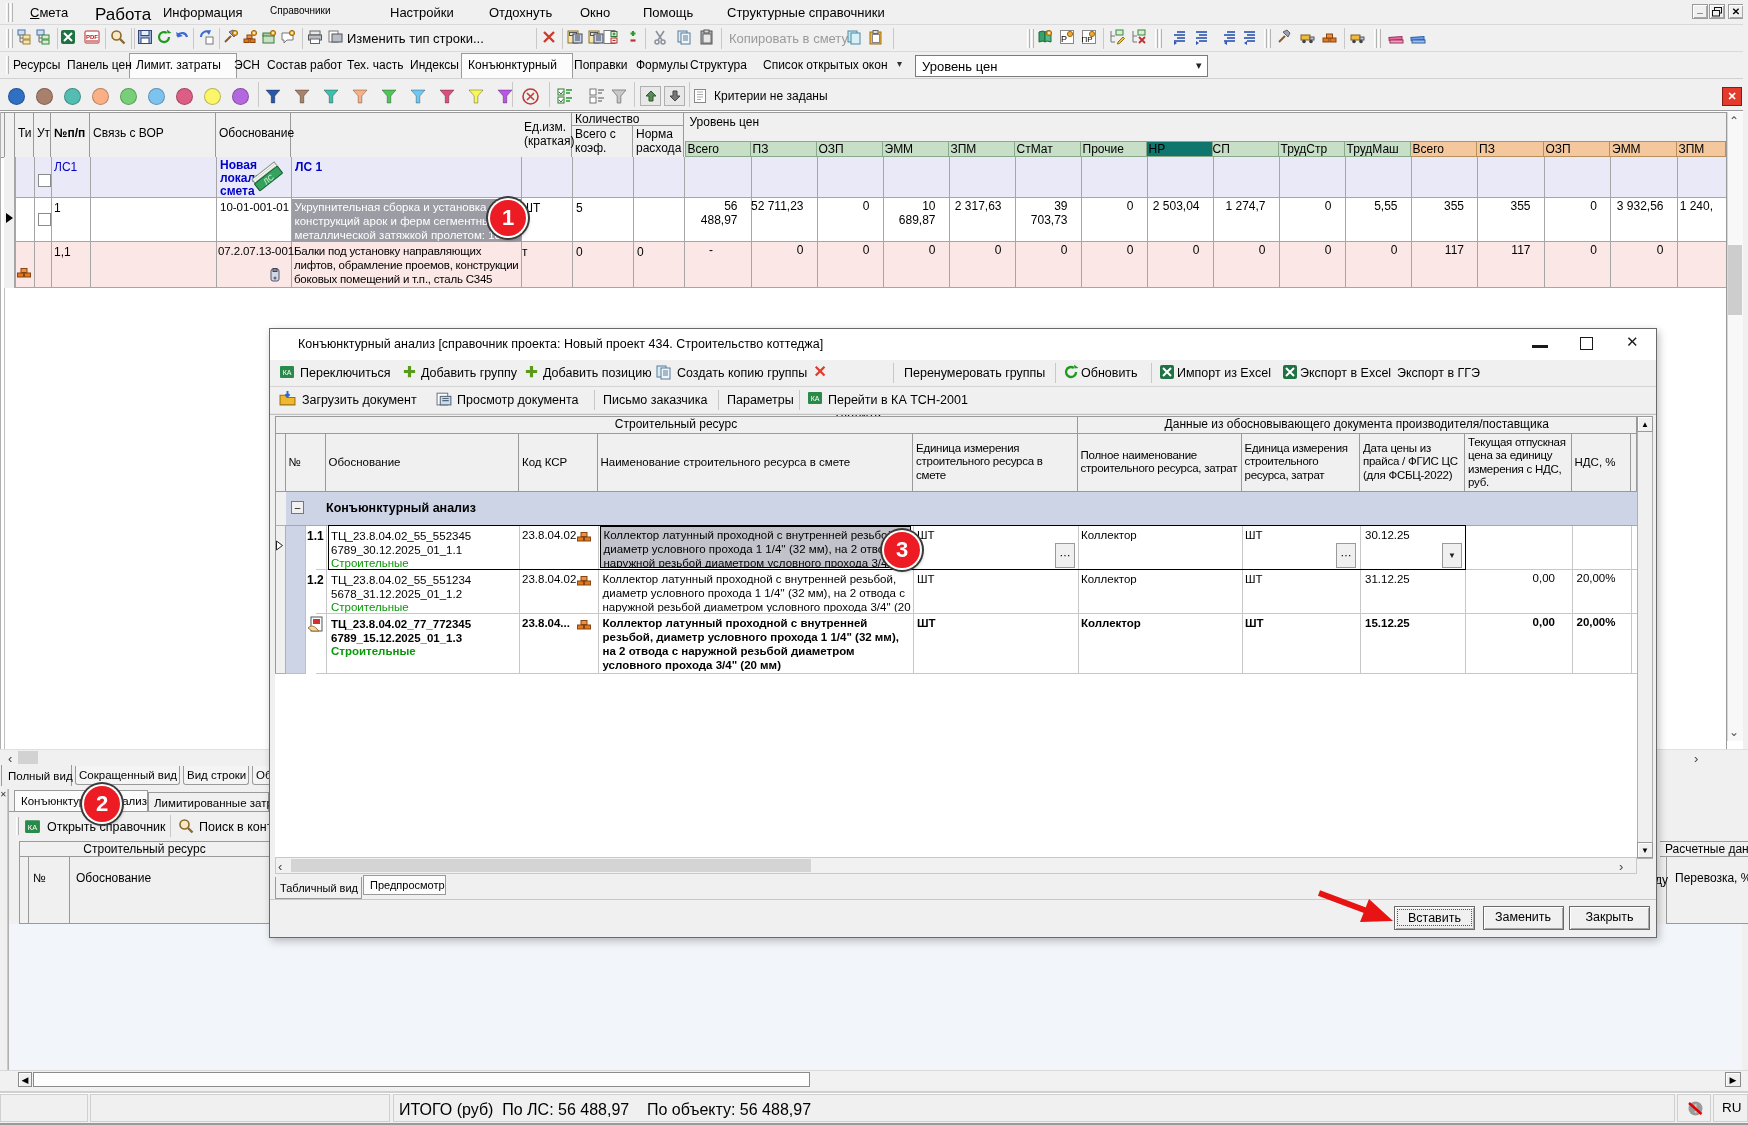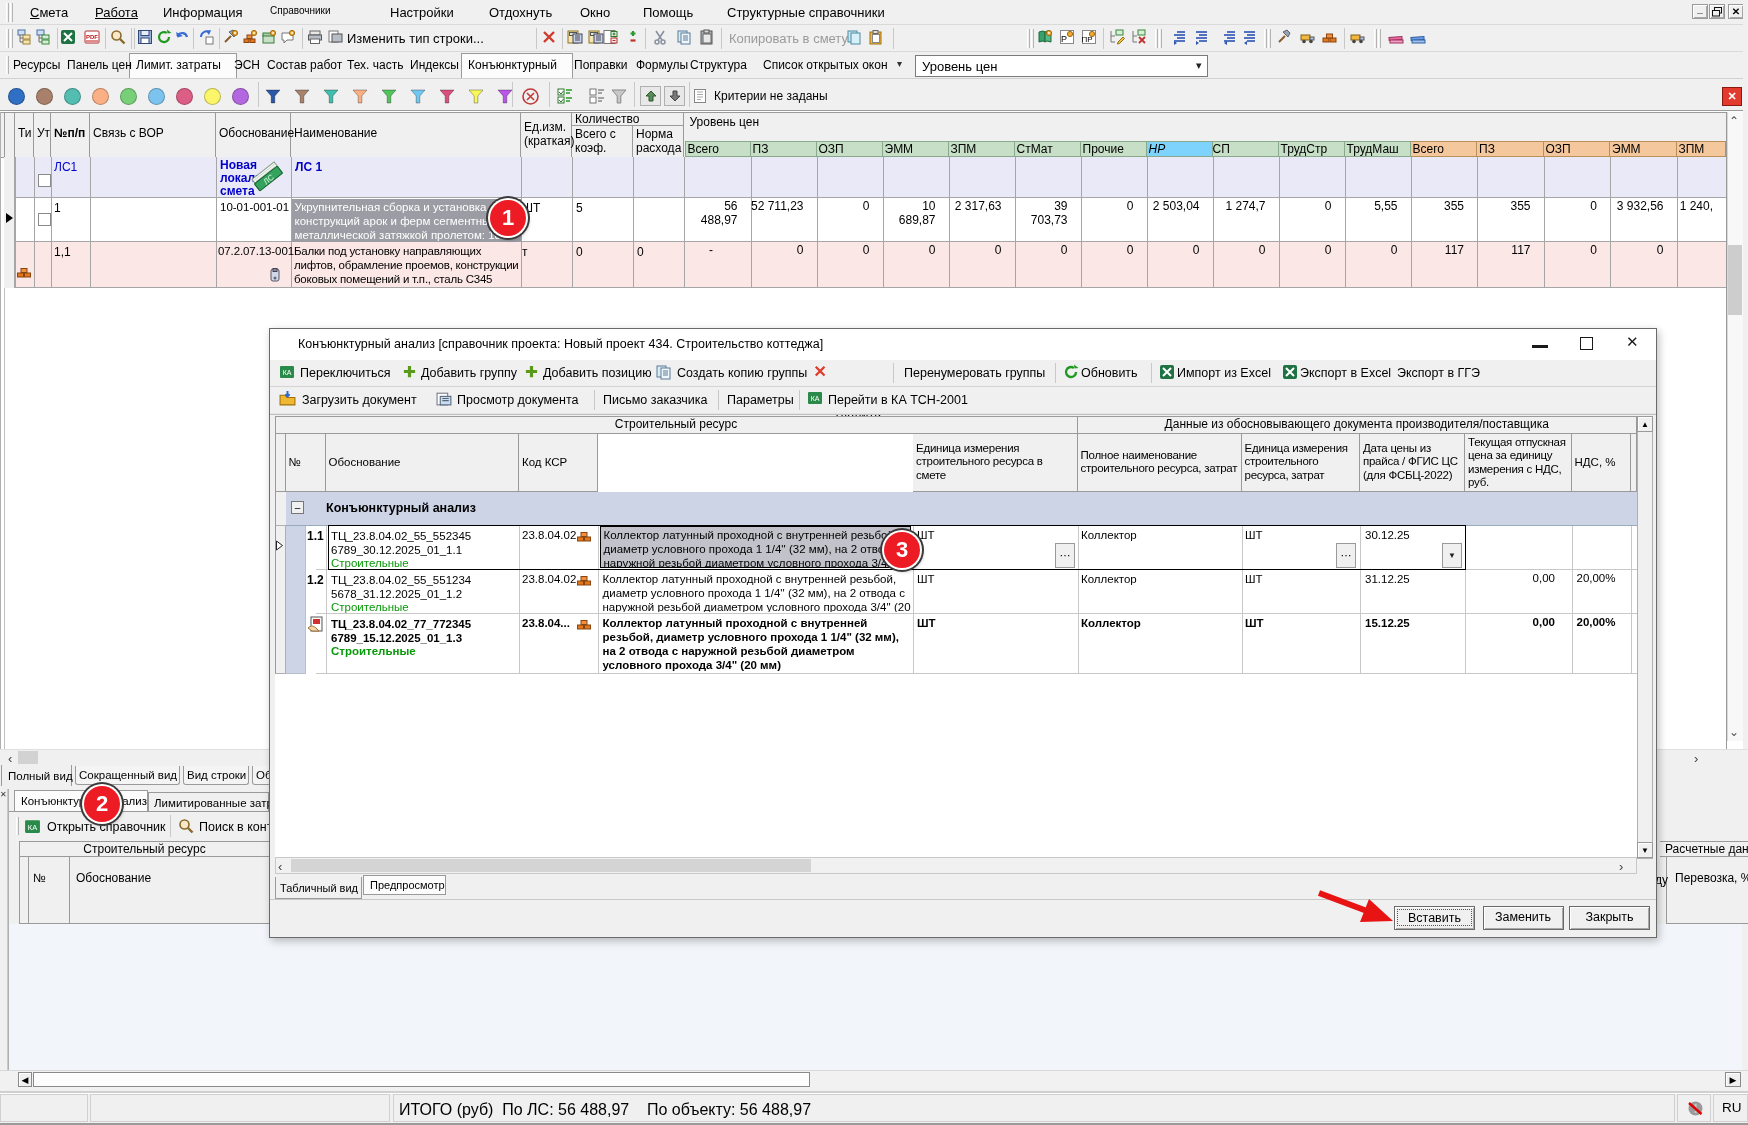--- a/index.html
+++ b/index.html
@@ -7,21 +7,21 @@
 div{box-sizing:border-box;}
 .r{text-align:right;padding-right:12px;}
 .sep{position:absolute;width:1px;background:#c8c8c8;}
 .grip{position:absolute;width:3px;border-left:1px solid #fff;border-right:1px solid #b4b4b4;}
 </style></head><body>
 <div style="position:relative;width:1748px;height:1125px;">
 <div style="position:absolute;left:0px;top:0px;width:1748px;height:25px;background:#f0f0f0;border-bottom:1px solid #d9d9d9;"></div>
 <div class="grip" style="left:6px;top:3px;height:19px;"></div>
 <div class="grip" style="left:10px;top:3px;height:19px;"></div>
 <div style="position:absolute;left:30px;top:5px;white-space:nowrap;font-size:13px;"><span style="text-decoration:underline">С</span>мета</div>
-<div style="position:absolute;left:95px;top:5px;white-space:nowrap;font-size:13px;text-decoration:underline;">Работа</div>
+<div style="position:absolute;left:95px;top:5px;white-space:nowrap;font-size:17px;">Работа</div>
 <div style="position:absolute;left:163px;top:5px;white-space:nowrap;font-size:13px;">Информация</div>
 <div style="position:absolute;left:270px;top:5px;white-space:nowrap;font-size:10px;">Справочники</div>
 <div style="position:absolute;left:390px;top:5px;white-space:nowrap;font-size:13px;">Настройки</div>
 <div style="position:absolute;left:489px;top:5px;white-space:nowrap;font-size:13px;">Отдохнуть</div>
 <div style="position:absolute;left:580px;top:5px;white-space:nowrap;font-size:13px;">Окно</div>
 <div style="position:absolute;left:643px;top:5px;white-space:nowrap;font-size:13px;">Помощь</div>
 <div style="position:absolute;left:727px;top:5px;white-space:nowrap;font-size:13px;">Структурные справочники</div>
 <div style="position:absolute;left:1692px;top:4px;width:16px;height:15px;background:#f0f0f0;border:1px solid #9a9a9a;box-shadow:inset 1px 1px 0 #ffffff, inset -1px -1px 0 #a8a8a8;text-align:center;font-weight:bold;font-size:10px;line-height:13px;"><span style="position:relative;top:-3px;">_</span></div>
 <div style="position:absolute;left:1709px;top:4px;width:16px;height:15px;background:#f0f0f0;border:1px solid #9a9a9a;box-shadow:inset 1px 1px 0 #ffffff, inset -1px -1px 0 #a8a8a8;"><svg width="14" height="13" viewBox="0 0 14 13">
         <rect x="4.5" y="2.5" width="7" height="5.5" fill="none" stroke="#111"></rect>
@@ -372,23 +372,20 @@
     </div>
 <div style="position:absolute;left:51px;top:112px;width:39px;height:45px;border-right:1px solid #9a9a9a;">
       <div style="padding:14px 3px 0;font-size:12px;line-height:14px;font-weight:bold;">№п/п</div>
     </div>
 <div style="position:absolute;left:90px;top:112px;width:126px;height:45px;border-right:1px solid #9a9a9a;">
       <div style="padding:14px 3px 0;font-size:12px;line-height:14px;">Связь с ВОР</div>
     </div>
 <div style="position:absolute;left:216px;top:112px;width:75px;height:45px;border-right:1px solid #9a9a9a;">
       <div style="padding:14px 3px 0;font-size:12px;line-height:14px;">Обоснование</div>
     </div>
-<div style="position:absolute;left:291px;top:112px;width:230px;height:45px;border-right:1px solid #9a9a9a;">
-      <div style="padding:14px 3px 0;font-size:12px;line-height:14px;">Наименование</div>
-    </div>
 <div style="position:absolute;left:521px;top:112px;width:51px;height:45px;border-right:1px solid #9a9a9a;">
       <div style="padding:8px 3px 0;font-size:12px;line-height:14px;">Ед.изм.<br>(краткая)</div>
     </div>
 <div style="position:absolute;left:572px;top:112px;width:112px;height:14px;border-right:1px solid #9a9a9a;border-bottom:1px solid #9a9a9a;">
       <div style="padding:0px 3px;font-size:12px;">Количество</div>
     </div>
 <div style="position:absolute;left:572px;top:126px;width:61px;height:31px;border-right:1px solid #9a9a9a;">
       <div style="padding:1px 3px;font-size:12px;">Всего с<br>коэф.</div>
     </div>
 <div style="position:absolute;left:633px;top:126px;width:51px;height:31px;border-right:1px solid #9a9a9a;">
@@ -411,21 +408,21 @@
     </div>
 <div style="position:absolute;left:948.5px;top:141px;width:66px;height:16px;background:#c6dfc6;border:1px solid #8aa88a;border-right:1px solid #8aa88a;border-left:none;">
       <div style="padding:0px 2px;font-size:12px;">ЗПМ</div>
     </div>
 <div style="position:absolute;left:1014.5px;top:141px;width:66px;height:16px;background:#c6dfc6;border:1px solid #8aa88a;border-right:1px solid #8aa88a;border-left:none;">
       <div style="padding:0px 2px;font-size:12px;">СтМат</div>
     </div>
 <div style="position:absolute;left:1080.5px;top:141px;width:66px;height:16px;background:#c6dfc6;border:1px solid #8aa88a;border-right:1px solid #8aa88a;border-left:none;">
       <div style="padding:0px 2px;font-size:12px;">Прочие</div>
     </div>
-<div style="position:absolute;left:1146.5px;top:141px;width:66px;height:16px;background:#7dd3fc;border:1px solid #8aa88a;border-right:1px solid #8aa88a;border-left:none;font-style:italic;">
+<div style="position:absolute;left:1146.5px;top:141px;width:66px;height:16px;background:#0f766e;border:1px solid #8aa88a;border-right:1px solid #8aa88a;border-left:none;">
       <div style="padding:0px 2px;font-size:12px;">НР</div>
     </div>
 <div style="position:absolute;left:1212.5px;top:141px;width:66px;height:16px;background:#c6dfc6;border:1px solid #8aa88a;border-right:1px solid #8aa88a;border-left:none;">
       <div style="padding:0px 0;font-size:12px;">СП</div>
     </div>
 <div style="position:absolute;left:1278.5px;top:141px;width:66px;height:16px;background:#c6dfc6;border:1px solid #8aa88a;border-right:1px solid #8aa88a;border-left:none;">
       <div style="padding:0px 2px;font-size:12px;">ТрудСтр</div>
     </div>
 <div style="position:absolute;left:1344.5px;top:141px;width:66px;height:16px;background:#c6dfc6;border:1px solid #8aa88a;border-right:1px solid #8aa88a;border-left:none;">
       <div style="padding:0px 2px;font-size:12px;">ТрудМаш</div>
@@ -782,20 +779,23 @@
     </div>
 <div style="position:absolute;z-index:21;left:285.5px;top:434px;width:40px;height:58px;background:#f0f0f0;border:1px solid #9a9a9a;border-top:none;border-left:none;">
       <div style="padding:22px 3px 0;font-size:11.5px;line-height:13.4px;overflow:hidden;">№</div>
     </div>
 <div style="position:absolute;z-index:21;left:325.5px;top:434px;width:193.5px;height:58px;background:#f0f0f0;border:1px solid #9a9a9a;border-top:none;border-left:none;">
       <div style="padding:22px 3px 0;font-size:11.5px;line-height:13.4px;overflow:hidden;">Обоснование</div>
     </div>
 <div style="position:absolute;z-index:21;left:519px;top:434px;width:78.5px;height:58px;background:#f0f0f0;border:1px solid #9a9a9a;border-top:none;border-left:none;">
       <div style="padding:22px 3px 0;font-size:11.5px;line-height:13.4px;overflow:hidden;">Код КСР</div>
     </div>
+<div style="position:absolute;z-index:21;left:597.5px;top:434px;width:315.5px;height:58px;background:#f0f0f0;border:1px solid #9a9a9a;border-top:none;border-left:none;">
+      <div style="padding:22px 3px 0;font-size:11.5px;line-height:13.4px;overflow:hidden;">Наименование строительного ресурса в смете</div>
+    </div>
 <div style="position:absolute;z-index:21;left:913px;top:434px;width:164.5px;height:58px;background:#f0f0f0;border:1px solid #9a9a9a;border-top:none;border-left:none;">
       <div style="padding:8px 3px 0;font-size:11.5px;line-height:13.4px;overflow:hidden;white-space:nowrap;letter-spacing:-0.25px;">Единица измерения<br>строительного ресурса в<br>смете</div>
     </div>
 <div style="position:absolute;z-index:21;left:1077.5px;top:434px;width:164px;height:58px;background:#f0f0f0;border:1px solid #9a9a9a;border-top:none;border-left:none;">
       <div style="padding:15px 3px 0;font-size:11.5px;line-height:13.4px;overflow:hidden;white-space:nowrap;letter-spacing:-0.25px;">Полное наименование<br>строительного ресурса, затрат</div>
     </div>
 <div style="position:absolute;z-index:21;left:1241.5px;top:434px;width:118.5px;height:58px;background:#f0f0f0;border:1px solid #9a9a9a;border-top:none;border-left:none;">
       <div style="padding:8px 3px 0;font-size:11.5px;line-height:13.4px;overflow:hidden;white-space:nowrap;letter-spacing:-0.25px;">Единица измерения<br>строительного<br>ресурса, затрат</div>
     </div>
 <div style="position:absolute;z-index:21;left:1360px;top:434px;width:105px;height:58px;background:#f0f0f0;border:1px solid #9a9a9a;border-top:none;border-left:none;">

